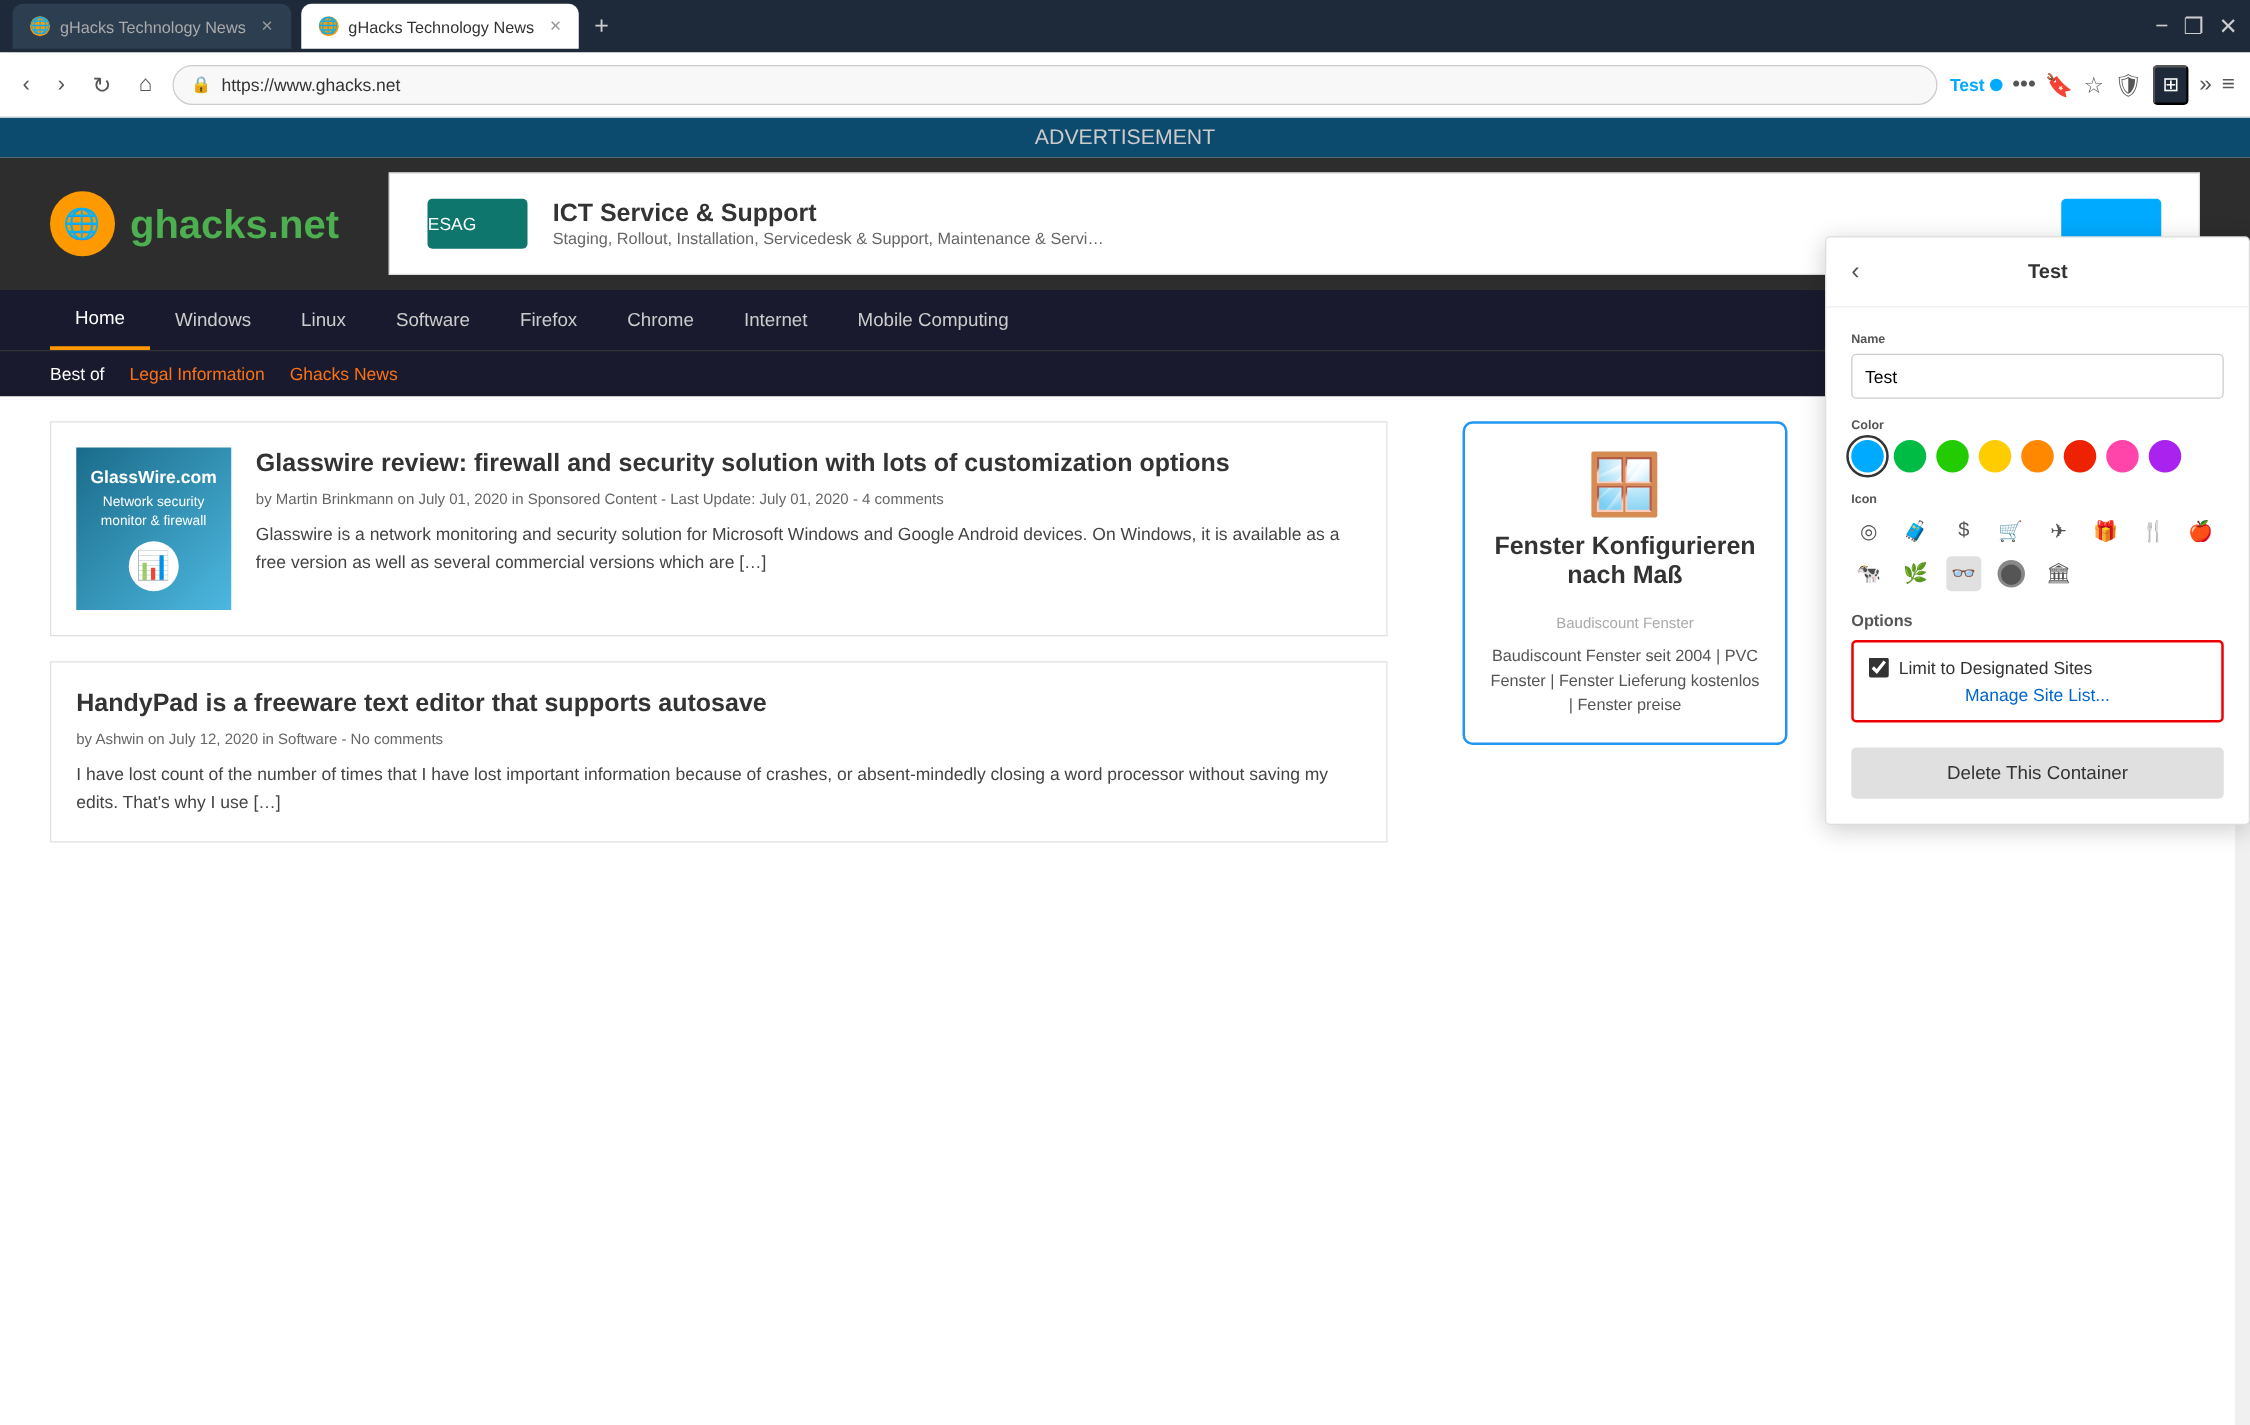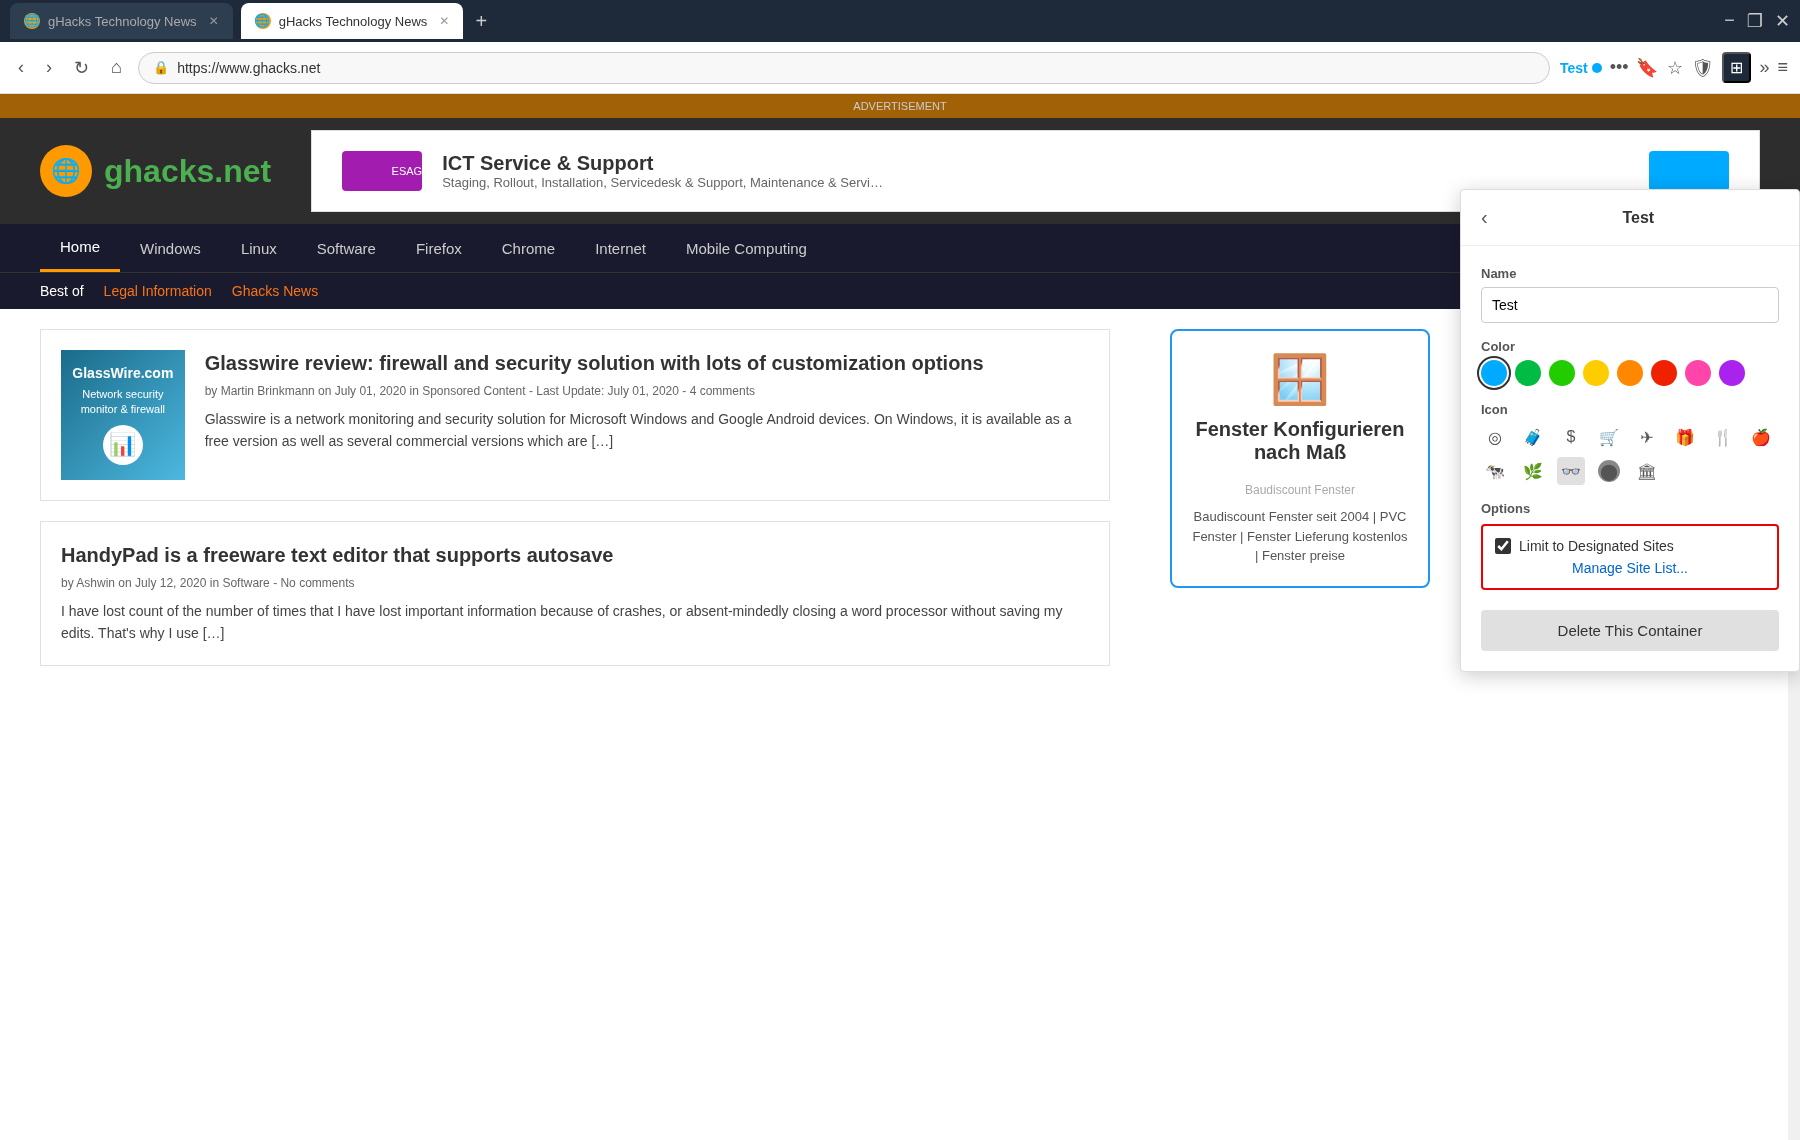--- a/index.html
+++ b/index.html
@@ -24,30 +24,30 @@
     .lock-icon { font-size: 13px; color: #555; }
     .address-text { font-size: 14px; color: #333; }
     .nav-actions { display: flex; align-items: center; gap: 8px; }
     .test-badge { color: #00aaff; font-size: 14px; font-weight: bold; display: flex; align-items: center; gap: 4px; }
     .test-dot { width: 10px; height: 10px; background: #00aaff; border-radius: 50%; }
     .nav-icon-btn { background: none; border: none; font-size: 18px; color: #555; cursor: pointer; }
     .grid-btn { background: #1e2a3a; border-radius: 4px; padding: 4px 6px; color: #fff; font-size: 16px; cursor: pointer; }
 
     
     .website { flex: 1; overflow: hidden; position: relative; background: #fff; }
-    .ad-bar { background: #a16207; color: #ccc; text-align: center; padding: 6px; font-size: 11px; }
+    .ad-bar { background: #0c4a6e; color: #ccc; text-align: center; padding: 6px; font-size: 17px; }
 
     .site-header { background: #2d2d2d; padding: 12px 40px; display: flex; align-items: center; gap: 20px; }
     .logo { display: flex; align-items: center; gap: 12px; }
     .logo-icon { width: 52px; height: 52px; background: #f90; border-radius: 50%; display: flex; align-items: center; justify-content: center; font-size: 24px; }
     .logo-text { font-size: 32px; font-weight: bold; color: #fff; }
     .logo-text span { color: #4caf50; }
 
     .ad-banner { background: #fff; border: 1px solid #ddd; padding: 20px 30px; display: flex; align-items: center; gap: 20px; flex: 1; margin-left: 20px; }
-    .ad-logo { width: 80px; height: 40px; background: #a21caf; display: flex; align-items: center; justify-content: flex-end; color: #fff; font-size: 11px; border-radius: 4px; }
+    .ad-logo { width: 80px; height: 40px; background: #0f766e; display: flex; align-items: center; justify-content: flex-start; color: #fff; font-size: 14px; border-radius: 4px; }
     .ad-text h3 { font-size: 20px; font-weight: bold; color: #333; }
     .ad-text p { font-size: 13px; color: #666; }
 
     .main-nav { background: #1a1a2e; padding: 0 40px; display: flex; align-items: center; gap: 0; }
     .nav-item { color: #ccc; padding: 14px 20px; font-size: 15px; cursor: pointer; text-decoration: none; }
     .nav-item.active { color: #fff; border-bottom: 3px solid #f90; }
     .nav-deals { margin-left: auto; background: #00aaff; color: #fff; padding: 14px 20px; font-size: 15px; }
 
     .sub-nav { background: #1a1a2e; padding: 0 40px; display: flex; gap: 20px; border-top: 1px solid #333; }
     .sub-nav-item { color: #f97316; padding: 10px 0; font-size: 14px; cursor: pointer; }
@@ -67,21 +67,21 @@
     .handypad-thumb .thumb-title { font-size: 9px; color: #999; }
     .handypad-thumb .thumb-lines { margin-top: 6px; }
     .thumb-line { height: 2px; background: #999; margin-bottom: 3px; border-radius: 1px; }
 
     
     .container-panel { position: absolute; top: 95px; right: 0; width: 340px; background: #fff; border: 1px solid #ddd; border-radius: 4px; box-shadow: 0 4px 20px rgba(0,0,0,0.2); z-index: 100; }
     .panel-header { padding: 16px 20px; border-bottom: 1px solid #eee; display: flex; align-items: center; gap: 10px; }
     .panel-back { font-size: 20px; color: #555; cursor: pointer; }
     .panel-title { font-size: 16px; font-weight: bold; color: #333; flex: 1; text-align: center; }
     .panel-body { padding: 20px; }
-    .field-label { font-size: 13px; color: #555; margin-bottom: 6px; font-weight: 600; }
+    .field-label { font-size: 10px; color: #555; margin-bottom: 6px; font-weight: 600; }
     .field-input { width: 100%; height: 36px; border: 1px solid #ccc; border-radius: 4px; padding: 0 10px; font-size: 14px; margin-bottom: 16px; }
     .color-row { display: flex; gap: 8px; margin-bottom: 16px; }
     .color-dot { width: 26px; height: 26px; border-radius: 50%; cursor: pointer; }
     .color-dot.selected { outline: 2px solid #333; outline-offset: 2px; }
     .icon-grid { display: grid; grid-template-columns: repeat(8, 1fr); gap: 6px; margin-bottom: 16px; }
     .icon-btn { width: 28px; height: 28px; display: flex; align-items: center; justify-content: center; font-size: 16px; cursor: pointer; border: none; background: none; color: #555; }
     .icon-btn.selected { background: #e0e0e0; border-radius: 4px; }
     .options-section { margin-bottom: 16px; }
     .options-label { font-size: 13px; color: #555; font-weight: 600; margin-bottom: 8px; }
     .option-box { border: 2px solid #e00; border-radius: 4px; padding: 12px; }

